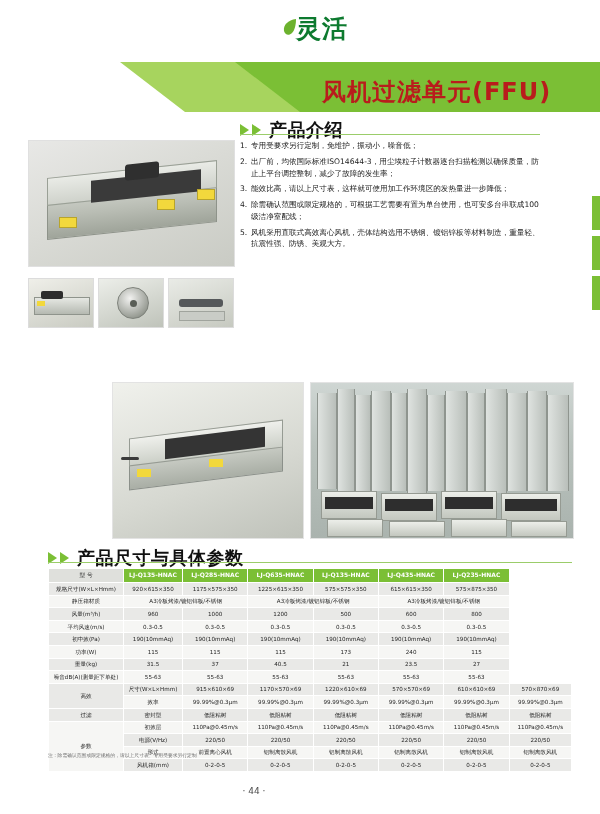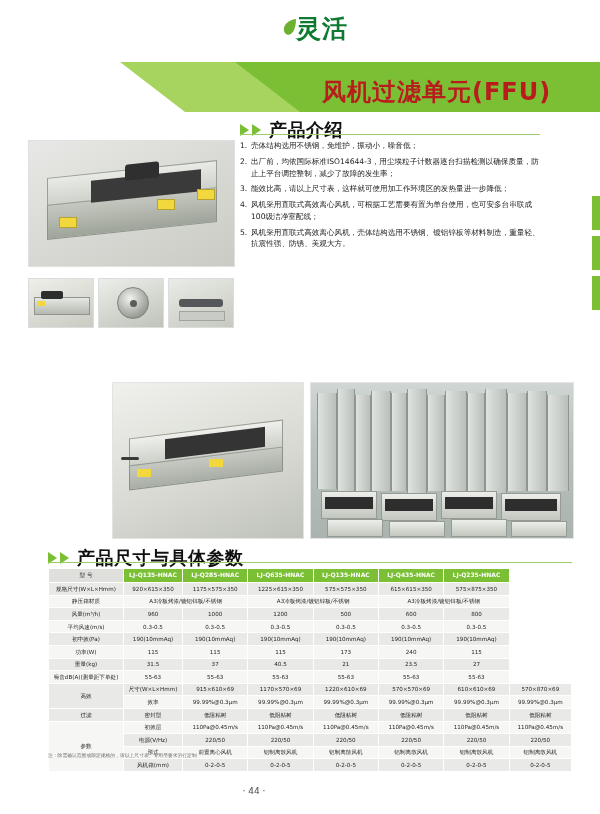--- a/index.html
+++ b/index.html
@@ -250,33 +250,33 @@
 <div class="sec-head" style="left:240px; top:118px;">
   <span class="sec-arrow"></span>
   <span class="sec-arrow2"></span>
   <span class="sec-text">产品介绍</span>
 </div>
 <div class="sec-underline" style="left:240px; top:134px; width:300px;"></div>
 
 <div class="intro">
   <div class="intro-item">
     <span class="intro-num">1.</span>
-    <span class="intro-body">壳体结构选用不锈钢，免维护，振动小，噪音低；</span>
+    <span class="intro-body">专用受要求另行定制，免维护，振动小，噪音低；</span>
   </div>
   <div class="intro-item">
     <span class="intro-num">2.</span>
     <span class="intro-body">出厂前，均依国际标准ISO14644-3，用尘埃粒子计数器逐台扫描检测以确保质量，防止上平台调控整制，减少了故障的发生率；</span>
   </div>
   <div class="intro-item">
     <span class="intro-num">3.</span>
     <span class="intro-body">能效比高，请以上尺寸表，这样就可使用加工作环境区的发热量进一步降低；</span>
   </div>
   <div class="intro-item">
     <span class="intro-num">4.</span>
-    <span class="intro-body">风机采用直联式高效离心风机，可根据工艺需要有置为单台使用，也可安多台串联成100级洁净室配线；</span>
+    <span class="intro-body">除需确认范围或限定规格的，可根据工艺需要有置为单台使用，也可安多台串联成100级洁净室配线；</span>
   </div>
   <div class="intro-item">
     <span class="intro-num">5.</span>
     <span class="intro-body">风机采用直联式高效离心风机，壳体结构选用不锈钢、镀铝锌板等材料制造，重量轻、抗震性强、防锈、美观大方。</span>
   </div>
 </div>
 
 <div class="photo main-photo">
   <div class="ffu-body"></div>
   <div class="ffu-top"></div>

